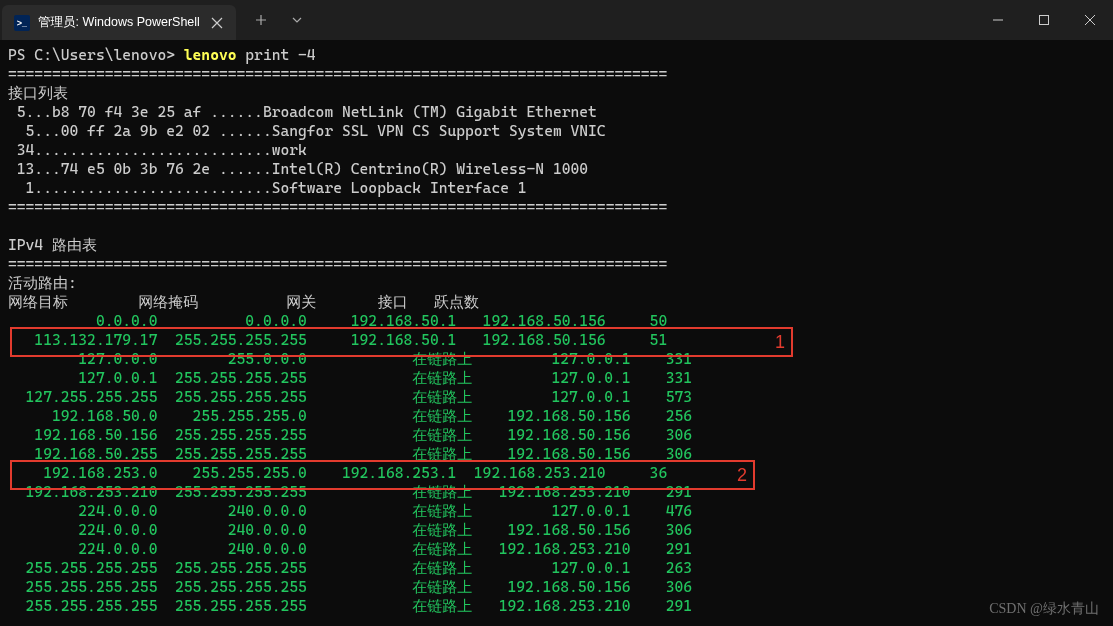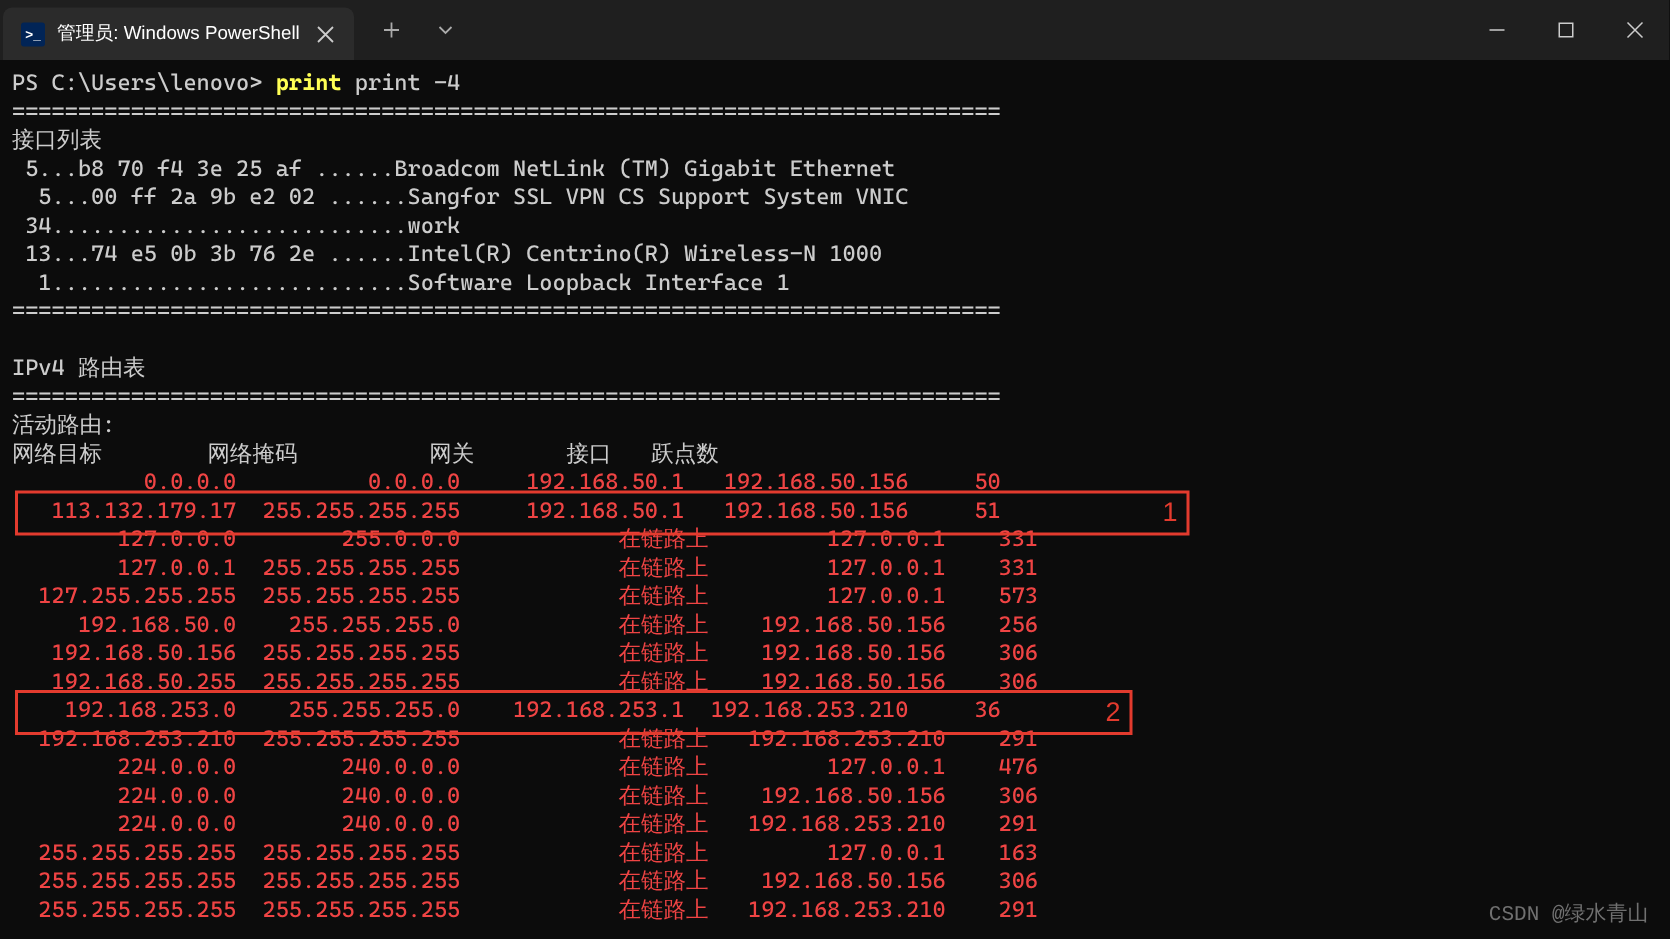--- a/index.html
+++ b/index.html
@@ -85,41 +85,41 @@
       color:#ccc;
     }
     .terminal {
       padding: 6px 8px;
       white-space: pre;
       line-height: 19px;
       font-size: 15px;
       letter-spacing: 0px;
     }
     .prompt-cmd { color: #ffff55; font-weight:bold; }
-    .route-line { color:#ef4444; }
+    .route-line { color:#22c55e; }
     .highlight-box {
       position: absolute;
       border: 2px solid #e33b2e;
       pointer-events: none;
     }
     .highlight-label {
       position:absolute;
       right:6px;
       top:50%;
       transform:translateY(-50%);
       color:#e33b2e;
       font-family: Arial, sans-serif;
       font-size:18px;
     }
     .watermark {
       position:absolute;
       right:14px;
       bottom:8px;
       color:#898989;
-      font-family: Liberation Mono, monospace;
+      font-family: Liberation Serif, serif;
       font-size:14px;
       opacity:0.8;
     }
     svg { width:12px; height:12px; }
   </style>
 </head>
 <body>
 
 <div class="titlebar">
   <div class="tab-strip">
@@ -158,21 +158,21 @@
         </svg>
     </div>
     <div class="win-btn close">
       <svg viewBox="0 0 12 12">
           <path d="M1 1 L11 11 M11 1 L1 11" stroke="currentColor" stroke-width="1" fill="none"></path>
         </svg>
     </div>
   </div>
 </div>
 
-<div class="terminal"><span>PS C:\Users\lenovo&gt; </span><span class="prompt-cmd">print</span><span> print -4</span>
+<div class="terminal"><span>PS C:\Users\lenovo&gt; </span><span class="prompt-cmd">lenovo</span><span> print -4</span>
 <span>===========================================================================</span>
 <span>接口列表</span>
 <span> 5...b8 70 f4 3e 25 af ......Broadcom NetLink (TM) Gigabit Ethernet</span>
 <span>  5...00 ff 2a 9b e2 02 ......Sangfor SSL VPN CS Support System VNIC</span>
 <span> 34...........................work</span>
 <span> 13...74 e5 0b 3b 76 2e ......Intel(R) Centrino(R) Wireless-N 1000</span>
 <span>  1...........................Software Loopback Interface 1</span>
 <span>===========================================================================</span>
 
 <span>IPv4 路由表</span>
@@ -185,21 +185,21 @@
 <span class="route-line">        127.0.0.1  255.255.255.255            在链路上         127.0.0.1    331</span>
 <span class="route-line">  127.255.255.255  255.255.255.255            在链路上         127.0.0.1    573</span>
 <span class="route-line">     192.168.50.0    255.255.255.0            在链路上    192.168.50.156    256</span>
 <span class="route-line">   192.168.50.156  255.255.255.255            在链路上    192.168.50.156    306</span>
 <span class="route-line">   192.168.50.255  255.255.255.255            在链路上    192.168.50.156    306</span>
 <span class="route-line">    192.168.253.0    255.255.255.0    192.168.253.1  192.168.253.210     36</span>
 <span class="route-line">  192.168.253.210  255.255.255.255            在链路上   192.168.253.210    291</span>
 <span class="route-line">        224.0.0.0        240.0.0.0            在链路上         127.0.0.1    476</span>
 <span class="route-line">        224.0.0.0        240.0.0.0            在链路上    192.168.50.156    306</span>
 <span class="route-line">        224.0.0.0        240.0.0.0            在链路上   192.168.253.210    291</span>
-<span class="route-line">  255.255.255.255  255.255.255.255            在链路上         127.0.0.1    163</span>
+<span class="route-line">  255.255.255.255  255.255.255.255            在链路上         127.0.0.1    263</span>
 <span class="route-line">  255.255.255.255  255.255.255.255            在链路上    192.168.50.156    306</span>
 <span class="route-line">  255.255.255.255  255.255.255.255            在链路上   192.168.253.210    291</span>
 </div>
 
 <div class="highlight-box" style="left:10px; top:327px; width:783px; height:30px;">
   <span class="highlight-label">1</span>
 </div>
 <div class="highlight-box" style="left:10px; top:460px; width:745px; height:30px;">
   <span class="highlight-label">2</span>
 </div>

